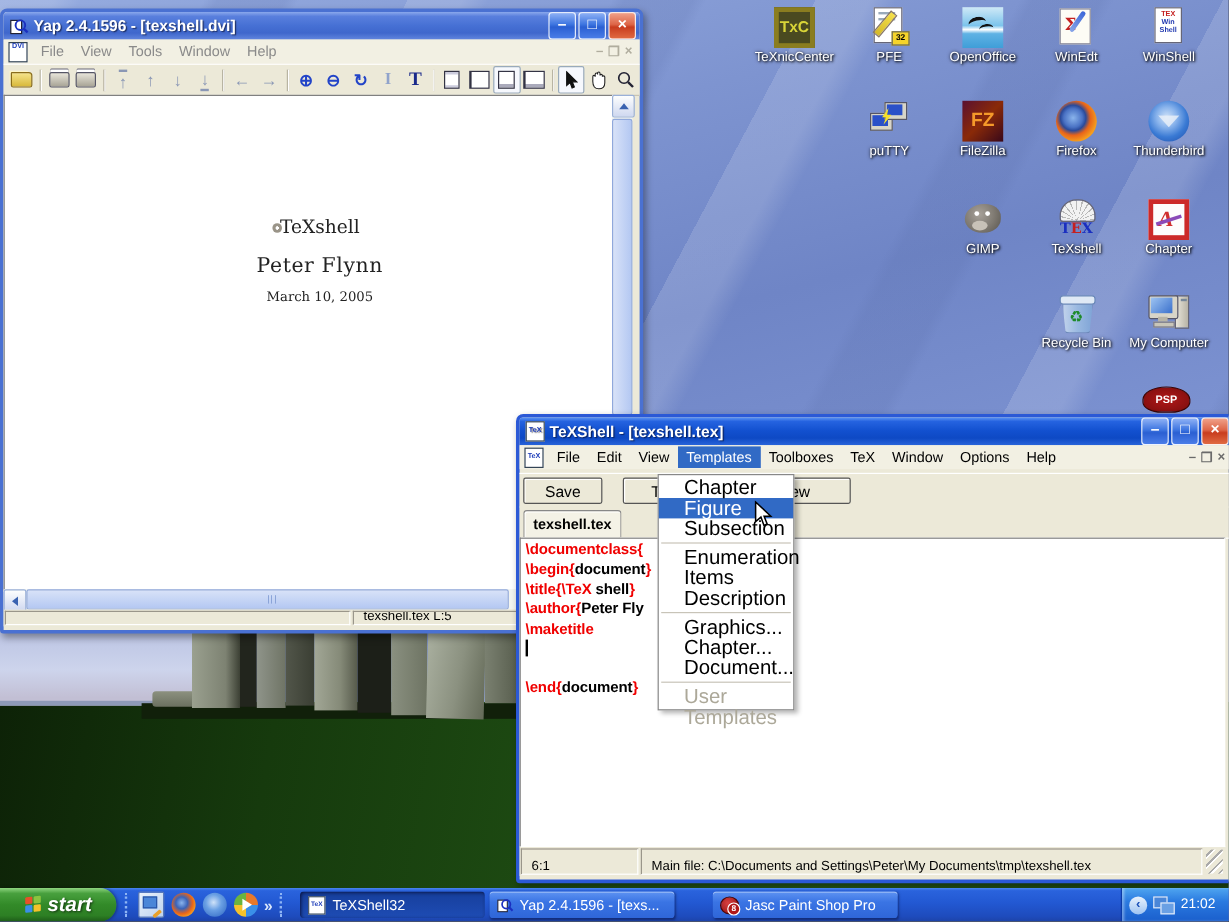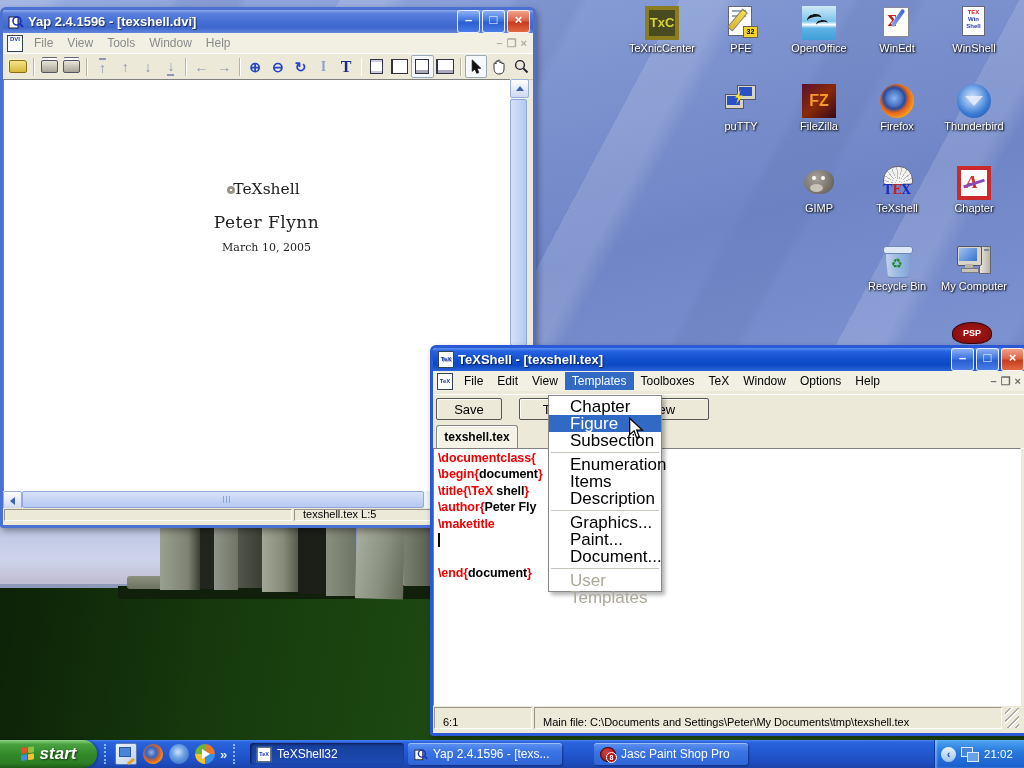--- a/index.html
+++ b/index.html
@@ -419,21 +419,21 @@
     <div class="ddmenu" style="left:115px;top:47px;width:112px;">
       <div class="dditem">Chapter</div>
       <div class="dditem hl">Figure</div>
       <div class="dditem">Subsection</div>
       <div class="ddsep"></div>
       <div class="dditem">Enumeration</div>
       <div class="dditem">Items</div>
       <div class="dditem">Description</div>
       <div class="ddsep"></div>
       <div class="dditem">Graphics...</div>
-      <div class="dditem">Paint...</div>
+      <div class="dditem">Chapter...</div>
       <div class="dditem">Document...</div>
       <div class="ddsep"></div>
       <div class="dditem dis">User Templates</div>
     </div>
   </div>
 
   <svg width="16" height="24" viewBox="0 0 12 19" style="position:absolute;left:628px;top:417px;z-index:70;">
     <path d="M1 1 L1 14 L4.5 11 L6.5 16.5 L8.6 15.5 L6.6 10.4 L11 10.4 Z" fill="#fff" stroke="#000" stroke-width="1"></path>
   </svg>
 

